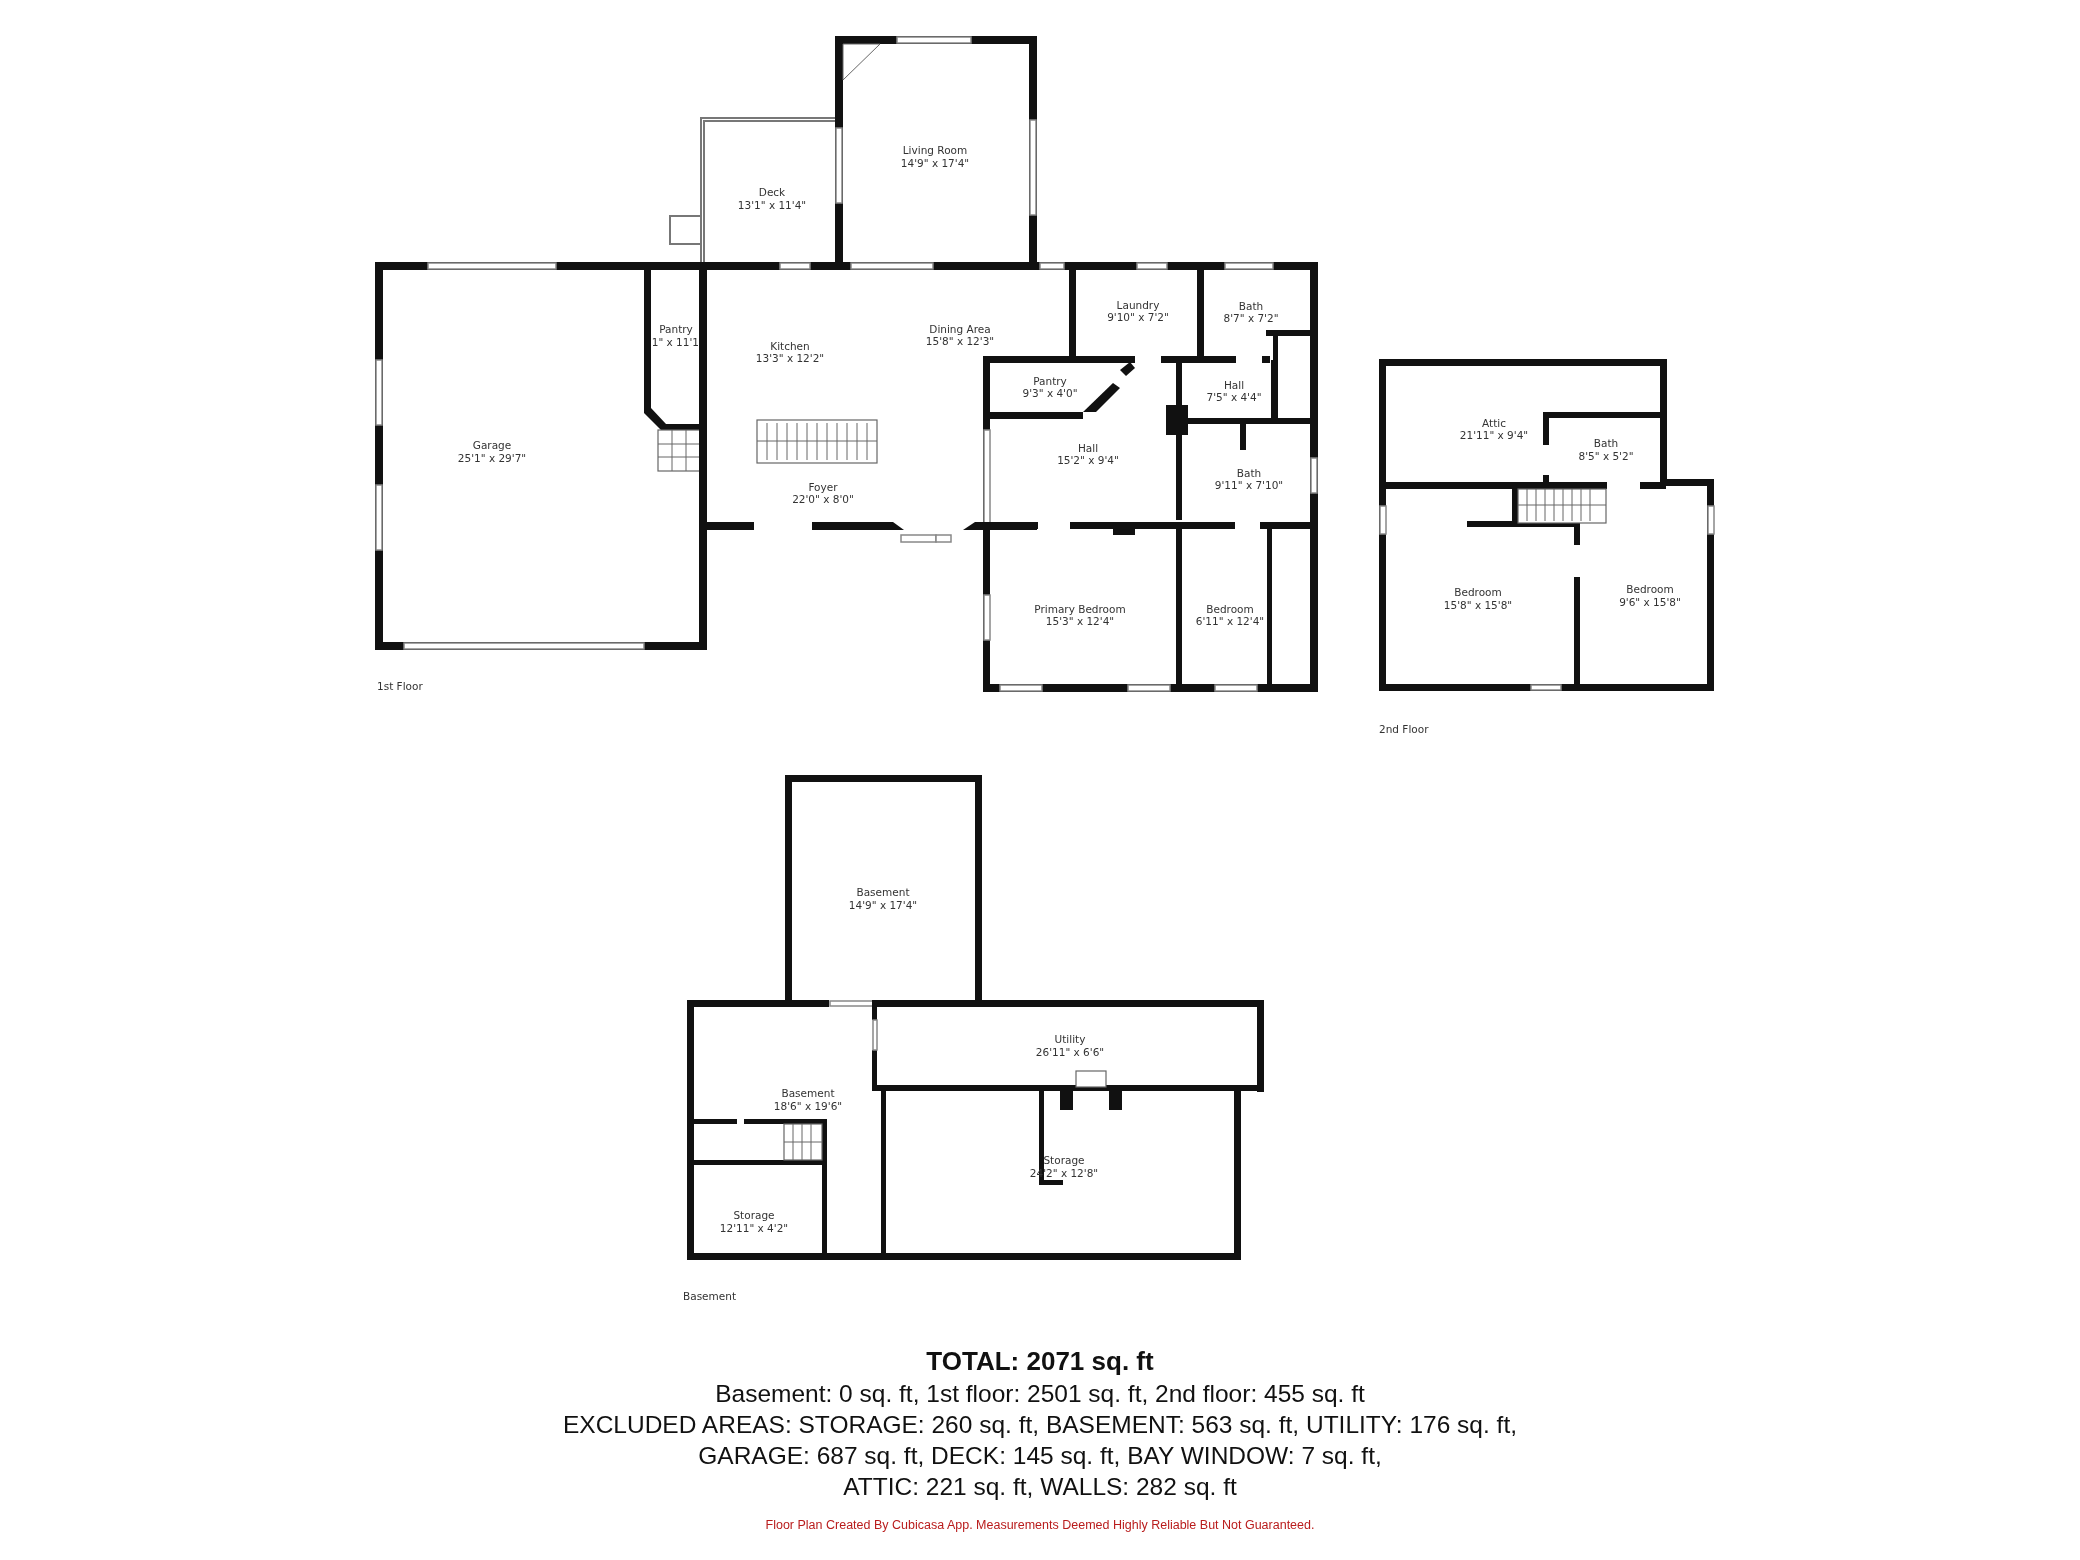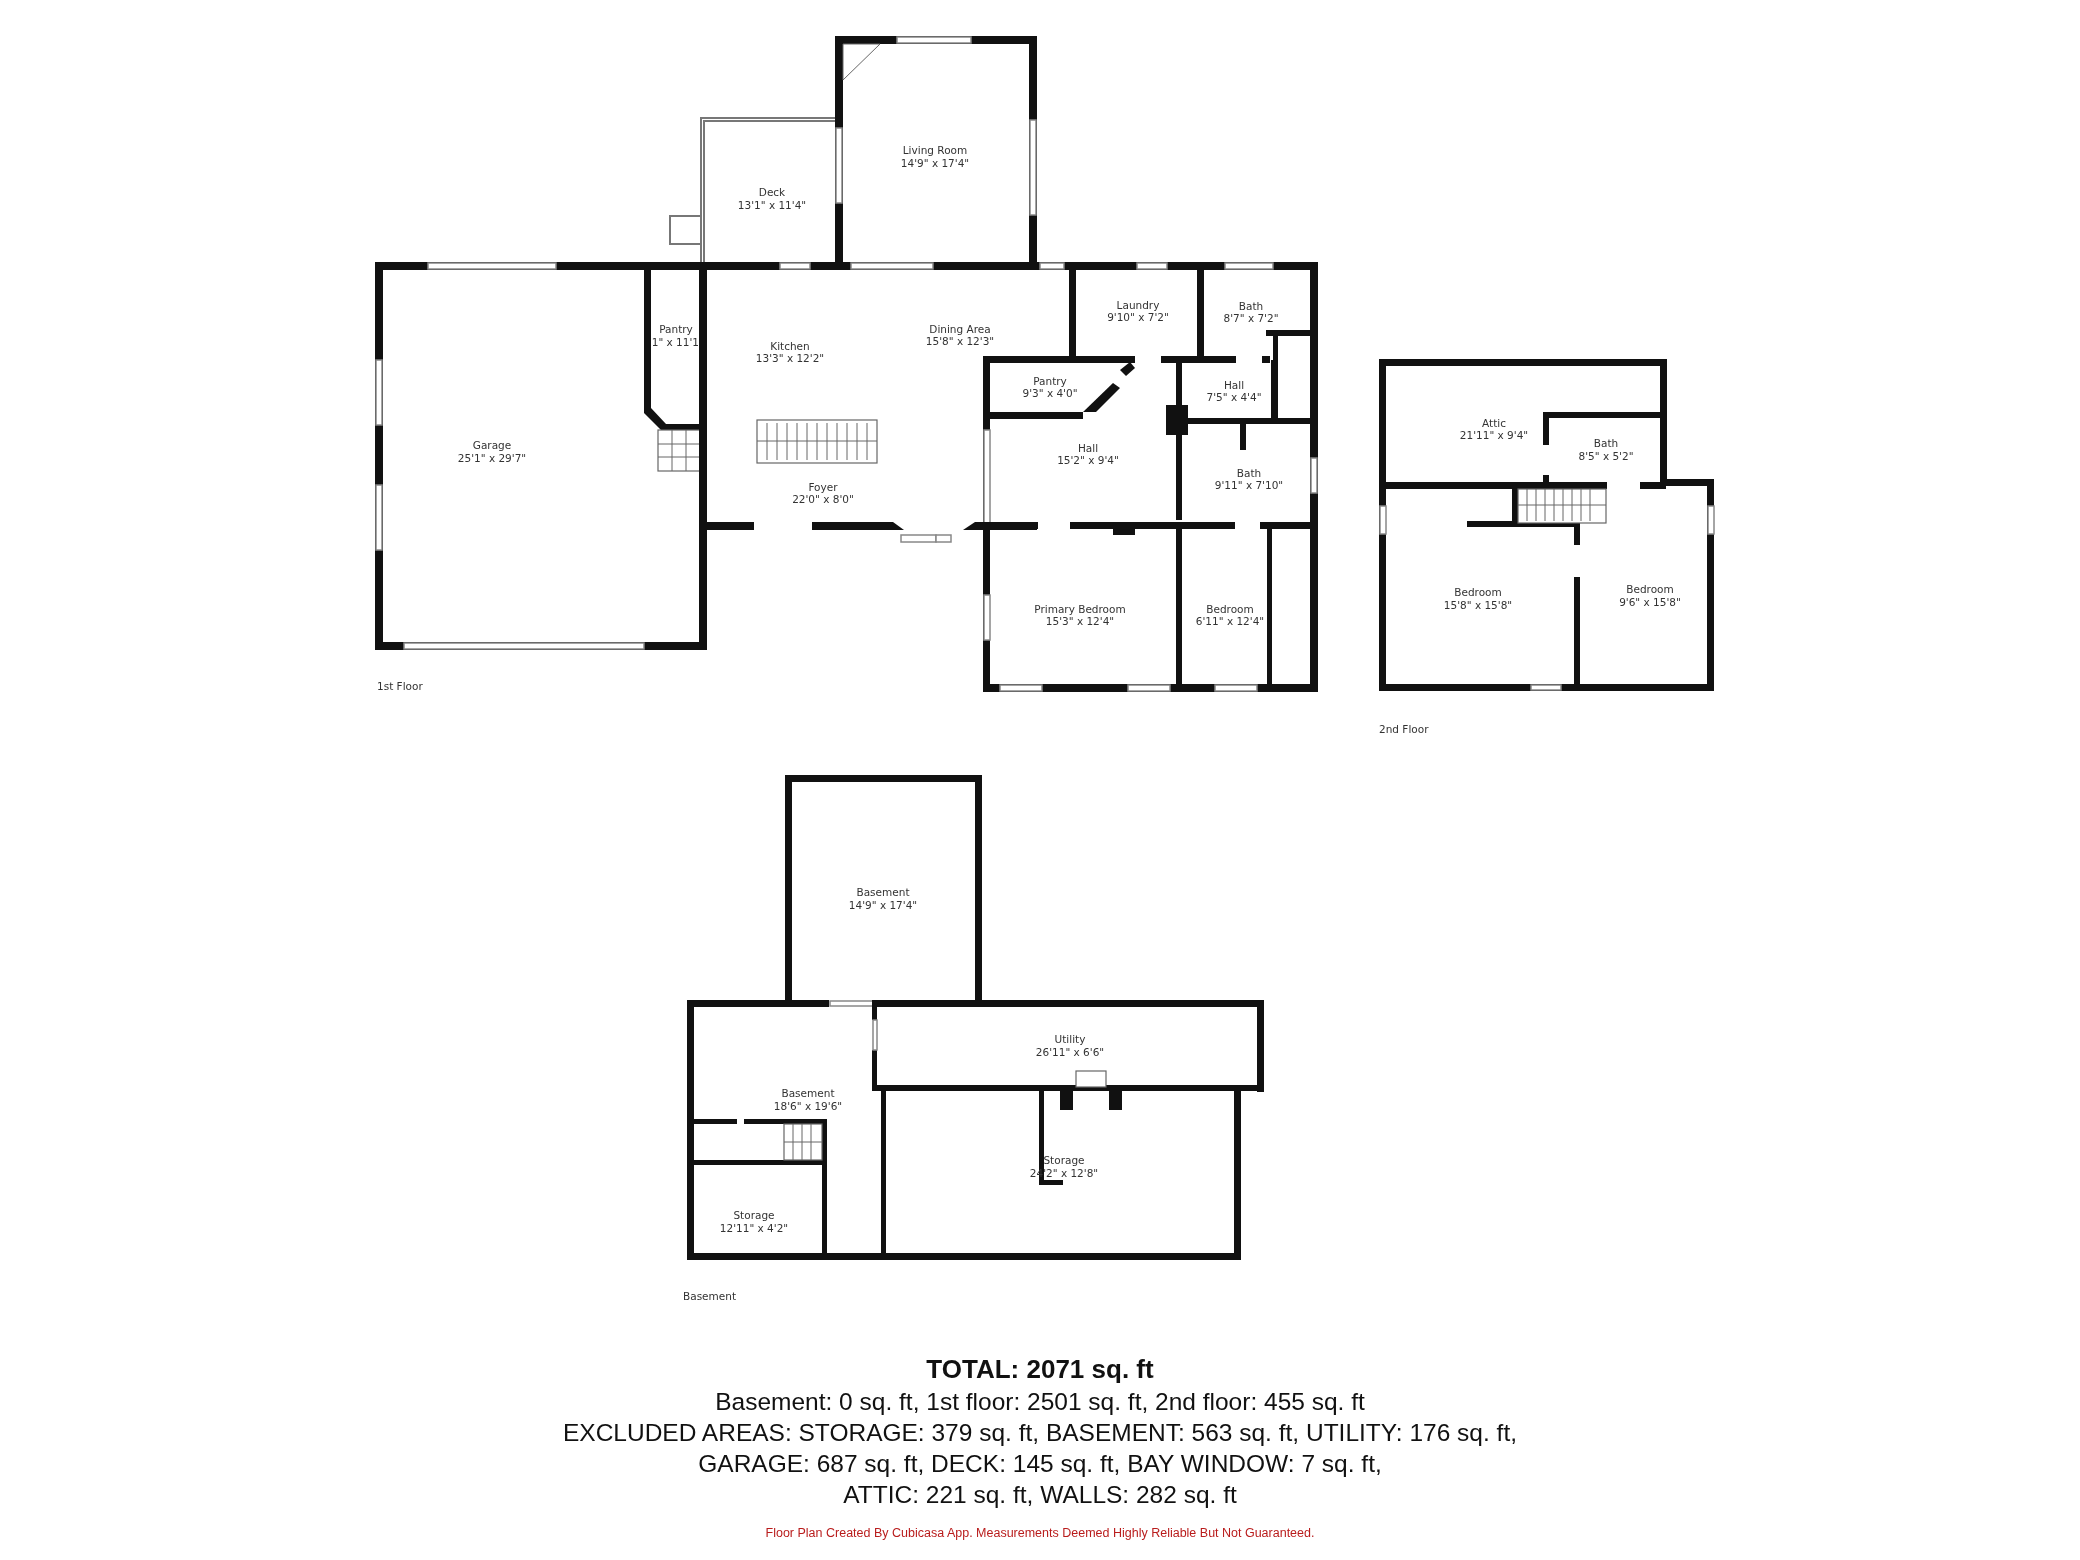--- a/index.html
+++ b/index.html
@@ -5,21 +5,21 @@
   html,body{margin:0;padding:0;background:#ffffff;}
   body{width:2080px;height:1560px;position:relative;overflow:hidden;font-family:"DejaVu Sans","Liberation Sans",sans-serif;color:#222;}
   #plan{position:absolute;left:0;top:0;}
   .wall{fill:#111111;}
   .win{fill:#ffffff;stroke:#888;stroke-width:1.5;}
   .deck{fill:none;stroke:#777;stroke-width:2;}
   .room-name{font-size:10.5px;fill:#333;text-anchor:middle;font-family:"DejaVu Sans",sans-serif;}
   .room-dim{font-size:10.5px;fill:#333;text-anchor:middle;font-family:"DejaVu Sans",sans-serif;}
   .floor-label{font-size:10.5px;fill:#333;font-family:"DejaVu Sans",sans-serif;}
   .stair{fill:#fff;stroke:#666;stroke-width:1.2;}
-  .summary{position:absolute;left:0;width:2080px;text-align:center;color:#111;font-family:"Liberation Sans",sans-serif;margin-top:8px;}
+  .summary{position:absolute;left:0;width:2080px;text-align:center;color:#111;font-family:"Liberation Sans",sans-serif;}
   .total{top:1346px;font-size:26px;font-weight:bold;}
   .line{font-size:24.5px;line-height:31px;}
   .l1{top:1378px;}.l2{top:1409px;}.l3{top:1440px;}.l4{top:1471px;}
   .disclaimer{top:1518px;font-size:12.5px;color:#b91c1c;}
 </style>
 </head>
 <body>
 
 <svg id="plan" width="2080" height="1560" viewBox="0 0 2080 1560">
 
@@ -259,16 +259,16 @@
       <text class="room-dim" x="1064" y="1177">24'2" x 12'8"</text>
       <text class="room-name" x="754" y="1219">Storage</text>
       <text class="room-dim" x="754" y="1232">12'11" x 4'2"</text>
       <text class="floor-label" x="683" y="1300">Basement</text>
     </g>
   </g>
 </svg>
 
 <div class="summary total">TOTAL: 2071 sq. ft</div>
 <div class="summary line l1">Basement: 0 sq. ft, 1st floor: 2501 sq. ft, 2nd floor: 455 sq. ft</div>
-<div class="summary line l2">EXCLUDED AREAS: STORAGE: 379 sq. ft, BASEMENT: 563 sq. ft, UTILITY: 176 sq. ft,</div>
+<div class="summary line l2">EXCLUDED AREAS: STORAGE: 260 sq. ft, BASEMENT: 563 sq. ft, UTILITY: 176 sq. ft,</div>
 <div class="summary line l3">GARAGE: 687 sq. ft, DECK: 145 sq. ft, BAY WINDOW: 7 sq. ft,</div>
 <div class="summary line l4">ATTIC: 221 sq. ft, WALLS: 282 sq. ft</div>
 <div class="summary disclaimer">Floor Plan Created By Cubicasa App. Measurements Deemed Highly Reliable But Not Guaranteed.</div>
 
 </body></html>

